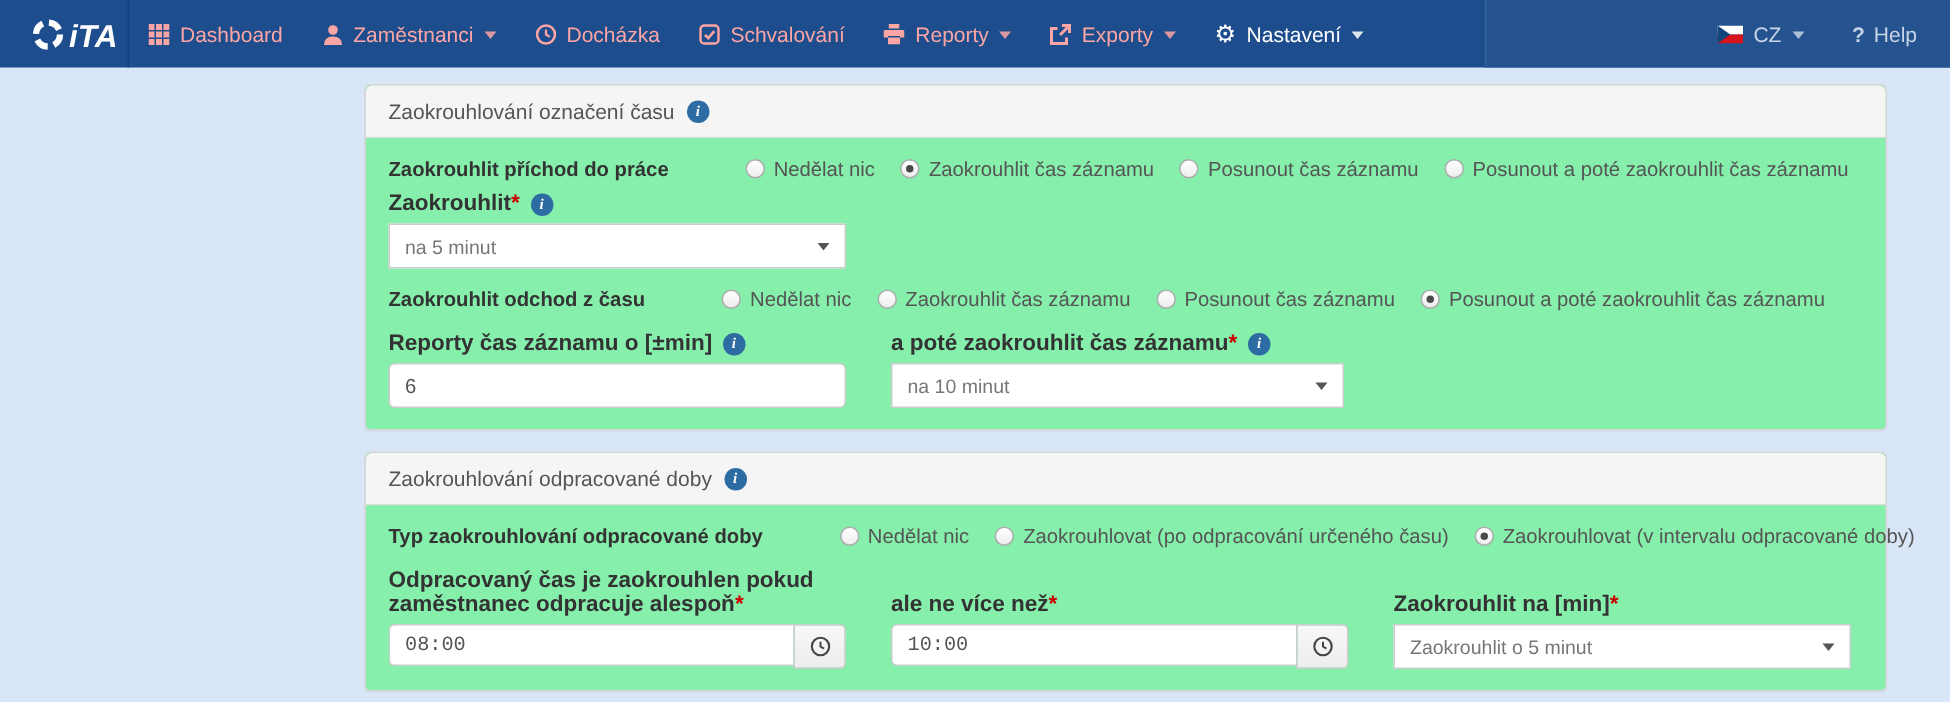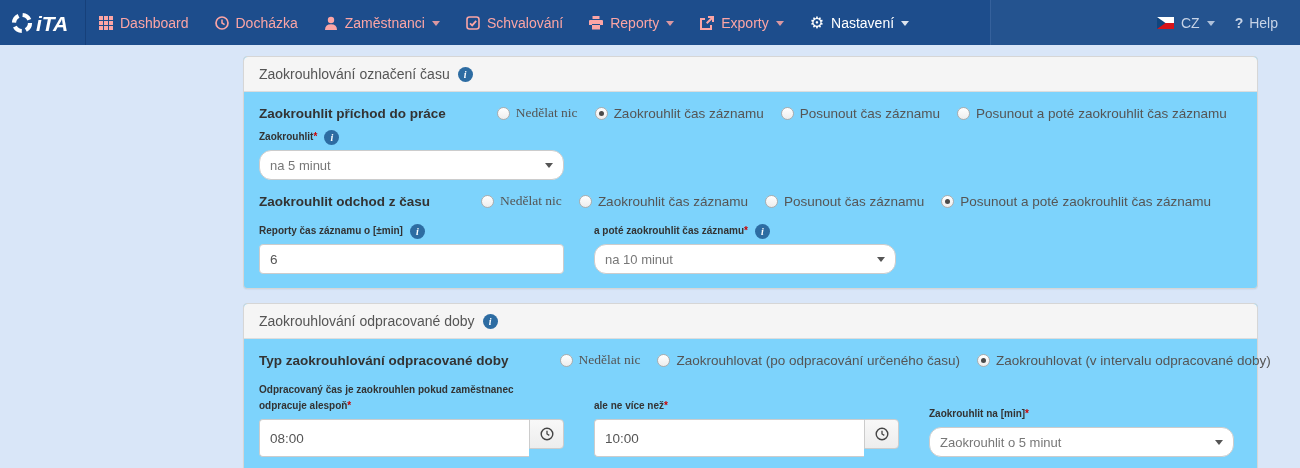--- a/index.html
+++ b/index.html
@@ -5,86 +5,86 @@
   * { margin:0; padding:0; box-sizing:border-box; }
   html,body { width:1300px; height:468px; overflow:hidden; }
   body {
     background:#d9e6f8;
     font-family:"Liberation Sans","DejaVu Sans",sans-serif;
     font-size:13px; color:#555;
   }
 
   
   .navbar { height:45px; background:#1d4d8c; display:flex; align-items:stretch; }
-  .logo-box { width:86px; display:flex; align-items:center; justify-content:center;
+  .logo-box { width:86px; display:flex; align-items:center; justify-content:flex-end;
               border-right:1px solid #16407a; cursor:pointer; }
   .nav-items { display:flex; align-items:stretch; }
   .nav-item { display:flex; align-items:center; gap:7px; padding:0 13px;
               color:#fca5a5; font-size:14px; cursor:pointer; white-space:nowrap; }
   .nav-item.active { color:#ffffff; }
   .nav-item svg { display:block; }
   .caret { width:0; height:0; border-left:4px solid transparent; border-right:4px solid transparent;
            border-top:5px solid currentColor; opacity:.85; margin-top:2px; }
   .gear-glyph { font-size:16px; line-height:1; font-family:"DejaVu Sans",sans-serif; }
   .nav-right { margin-left:auto; width:310px; background:#24538f; border-left:1px solid #35619c;
-               display:flex; align-items:center; justify-content:flex-end; gap:20px;
+               display:flex; align-items:center; justify-content:flex-end; gap:32px;
                padding-right:22px; color:#c7d3e6; font-size:14px; }
   .lang-switch { display:flex; align-items:center; gap:7px; cursor:pointer; }
   .help-link { display:flex; align-items:flex-start; gap:6px; cursor:pointer; }
   .help-q { font-weight:bold; font-size:14px; }
   .help-q::after { content:"?"; }
 
   
   .content { padding:11px 0 0 243px; }
-  .panel { width:1015px; background:#7dd3fc; border:1px solid #d6d6d6; border-radius:4px;
+  .panel { width:1015px; background:#86efac; border:1px solid #d6d6d6; border-radius:4px;
            margin-bottom:14px; box-shadow:0 1px 1px rgba(0,0,0,.04); }
   .panel-header { background:#f5f5f5; border-bottom:1px solid #ddd; border-radius:4px 4px 0 0;
                   padding:9px 15px; color:#555; font-size:14px;
                   display:flex; align-items:center; gap:8px; }
   .panel-body { padding:8px 15px 14px; }
 
   .info { width:15px; height:15px; min-width:15px; border-radius:50%; background:#2d6ca2;
           color:#fff; display:inline-flex; align-items:center; justify-content:center;
           font-size:10px; font-weight:bold; font-style:italic;
           font-family:"Liberation Serif","DejaVu Serif",serif; cursor:pointer; }
   .info::after { content:"i"; }
 
   .radio-row { display:flex; align-items:center; margin:5px 0 6px; white-space:nowrap;gap:44px; }
   .bold-label { font-weight:bold; color:#333; font-size:13.5px; }
   .radio-group { display:inline-flex; align-items:center; }
   .radio-item { display:inline-flex; align-items:center; gap:6px; margin-left:17px;
                 color:#555; font-size:13.5px; cursor:pointer; }
-  .radio-group .radio-item:first-child { margin-left:7px;font-family:Liberation Serif, serif; }
+  .radio-group .radio-item:first-child { margin-left:7px; }
   .radio { width:13px; height:13px; border:1px solid #adadad; border-radius:50%;
            background:linear-gradient(#fff,#ededed); position:relative; display:inline-block; }
   .radio.checked::after { content:""; position:absolute; left:3px; top:3px;
                           width:5px; height:5px; border-radius:50%; background:#4a4a4a; }
 
-  .field-label { font-weight:bold; color:#333; font-size:10px; margin:8px 0 5px;
+  .field-label { font-weight:bold; color:#333; font-size:15px; margin:8px 0 5px;
                  display:flex; align-items:center; gap:7px; }
   .field-label .lbl-text { line-height:16px; }
   .req { color:#cc0000; font-weight:bold; }
 
-  .select { width:305px; height:30px; border:1px solid #ccc; border-radius:12px; background:#fff;
+  .select { width:305px; height:30px; border:1px solid #ccc; border-radius:0; background:#fff;
             display:flex; align-items:center; padding:0 10px; color:#777; cursor:pointer; }
   .select .select-caret { margin-left:auto; width:0; height:0; border-left:4px solid transparent;
             border-right:4px solid transparent; border-top:5px solid #555; }
 
   .text-input { width:305px; height:30px; border:1px solid #ccc; border-radius:4px;
                 padding:0 10px; color:#555; font-size:13.5px;
                 font-family:"Liberation Sans","DejaVu Sans",sans-serif; }
 
   .two-col { display:flex; gap:30px; align-items:flex-end; }
   .col { width:305px; }
   .three-col { display:flex; gap:30px; align-items:flex-end; }
 
   .time-group { display:flex; width:305px; }
-  .time-input { flex:1; min-width:0; height:38px; border:1px solid #ccc; border-right:none;
+  .time-input { flex:1; min-width:0; height:28px; border:1px solid #ccc; border-right:none;
                 border-radius:4px 0 0 4px; padding:0 10px; color:#555; font-size:13.5px;
-                font-family:Liberation Sans, sans-serif; }
+                font-family:Liberation Mono, monospace; }
   .time-btn { width:35px; height:30px; border:1px solid #ccc; border-radius:0 4px 4px 0;
               background:linear-gradient(#f8f8f8,#ededed); display:flex; align-items:center;
               justify-content:center; cursor:pointer; }
 </style>
 </head>
 <body>
 
 <div class="navbar">
   <div class="logo-box">
     <svg width="64" height="26" viewBox="0 0 64 26">
@@ -103,34 +103,34 @@
           <rect x="5" y="5" width="4" height="4"></rect>
           <rect x="10" y="5" width="4" height="4"></rect>
         <rect x="0" y="10" width="4" height="4"></rect>
           <rect x="5" y="10" width="4" height="4"></rect>
           <rect x="10" y="10" width="4" height="4"></rect>
       </svg>
       <span>Dashboard</span>
     </div>
 
     <div class="nav-item">
+      <svg width="14" height="14" viewBox="0 0 14 14" fill="currentColor">
+        <circle cx="7" cy="4" r="3.2"></circle>
+          <path d="M1 14 Q1 8.3 7 8.3 Q13 8.3 13 14 Z"></path>
+      </svg>
+      <span>Zaměstnanci</span>
+      <span class="caret"></span>
+    </div>
+
+    <div class="nav-item">
       <svg width="14" height="14" viewBox="0 0 14 14" fill="none" stroke="currentColor">
         <circle cx="7" cy="7" r="6" stroke-width="1.7"></circle>
           <path d="M7 3.6 V7 L9.6 8.6" stroke-width="1.5"></path>
       </svg>
       <span>Docházka</span>
-    </div>
-
-    <div class="nav-item">
-      <svg width="14" height="14" viewBox="0 0 14 14" fill="currentColor">
-        <circle cx="7" cy="4" r="3.2"></circle>
-          <path d="M1 14 Q1 8.3 7 8.3 Q13 8.3 13 14 Z"></path>
-      </svg>
-      <span>Zaměstnanci</span>
-      <span class="caret"></span>
     </div>
 
     <div class="nav-item">
       <svg width="14" height="14" viewBox="0 0 14 14" fill="none" stroke="currentColor">
         <rect x="1" y="1" width="12" height="12" rx="2.5" stroke-width="1.6"></rect>
         <path d="M4 7.3 L6.2 9.4 L10.2 4.8" stroke-width="1.8"></path>
       </svg>
       <span>Schvalování</span>
     </div>
 

